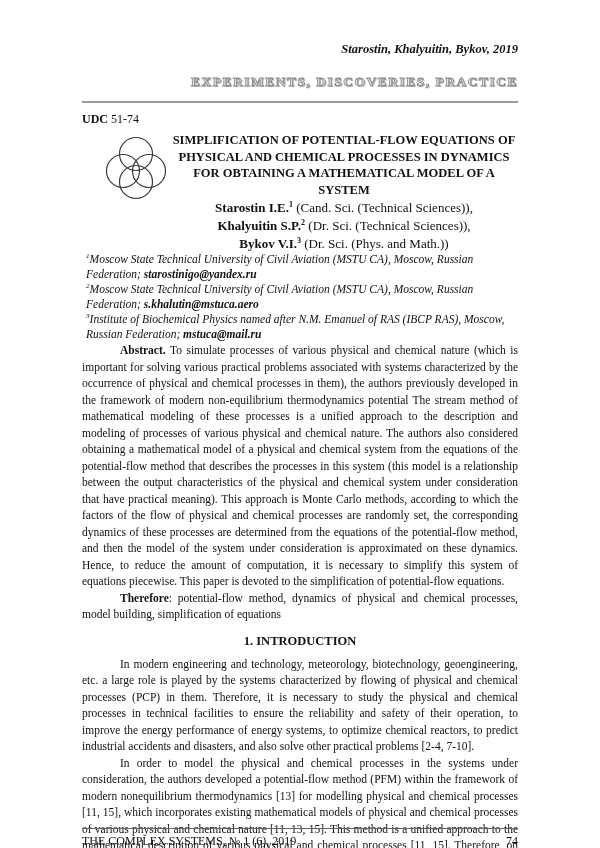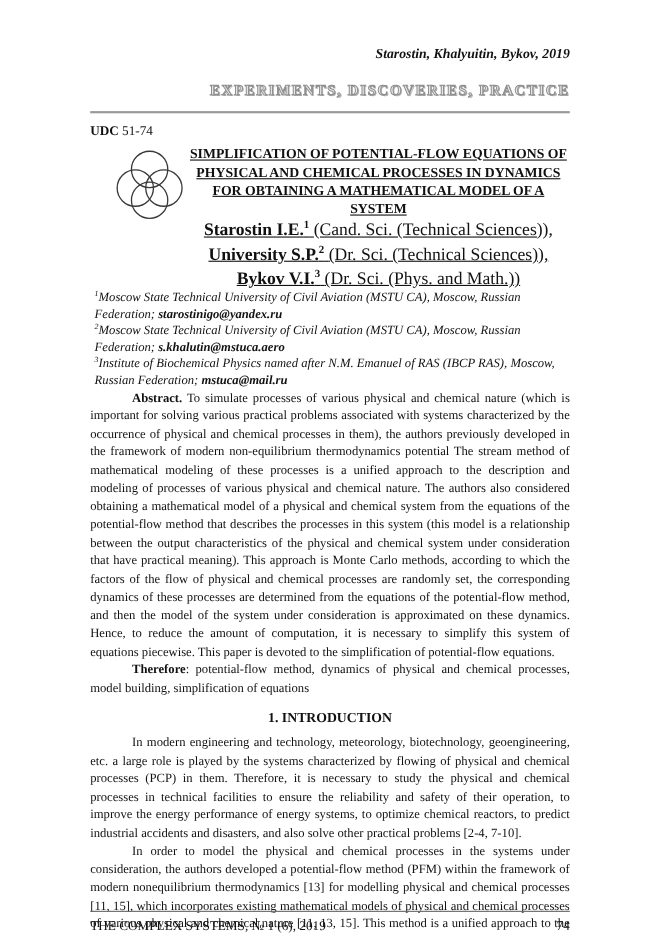--- a/index.html
+++ b/index.html
@@ -34,25 +34,25 @@
     -webkit-text-stroke: 0.9px #8f8f8f;
     text-shadow: 1.2px 1.2px 0 #b5b5b5;
   }
   .rule {
     margin-top: 11px;
     border-top: 2px solid #9a9a9a;
     height: 0;
   }
   .udc { margin-top: 9px; font-size: 12px; }
 
-  .title-row { display: flex; margin-top: 5px; text-decoration: underline; }
+  .title-row { display: flex; margin-top: 5px; }
   .logo-wrap { flex: 0 0 82px; padding-left: 20px; padding-top: 2px; }
   .title-col { flex: 1 1 auto; text-align: center; }
   .article-title { font-weight: bold; font-size: 12.5px; line-height: 1.32; }
-  .author-line { font-size: 16px; line-height: 1.32; margin-top: 1px; }
+  .author-line { font-size: 13px; line-height: 1.32; margin-top: 1px; }
   .author-line:first-of-type { margin-top: 3px; }
 
   .affil {
     text-align: left;
     font-style: italic;
     font-size: 11.5px;
     line-height: 1.3;
     margin: 0 4px;
   }
   .email { font-weight: bold; }
@@ -112,21 +112,21 @@
       </svg>
     </div>
     <div class="title-col">
       <div class="article-title">SIMPLIFICATION OF POTENTIAL-FLOW EQUATIONS OF PHYSICAL AND CHEMICAL PROCESSES IN DYNAMICS FOR OBTAINING A MATHEMATICAL MODEL OF A SYSTEM</div>
 
       <div class="author-line">
         <span class="b"><span>Starostin I.E.</span><sup>1</sup></span>
         <span>(Cand. Sci. (Technical Sciences)),</span>
       </div>
       <div class="author-line">
-        <span class="b"><span>University S.P.</span><sup>2</sup></span>
+        <span class="b"><span>Khalyuitin S.P.</span><sup>2</sup></span>
         <span>(Dr. Sci. (Technical Sciences)),</span>
       </div>
       <div class="author-line">
         <span class="b"><span>Bykov V.I.</span><sup>3</sup></span>
         <span>(Dr. Sci. (Phys. and Math.))</span>
       </div>
     </div>
   </div>
 
   <div class="affil"><sup>1</sup><span>Moscow State Technical University of Civil Aviation (MSTU CA), Moscow, Russian Federation; </span><span class="email">starostinigo@yandex.ru</span></div>

